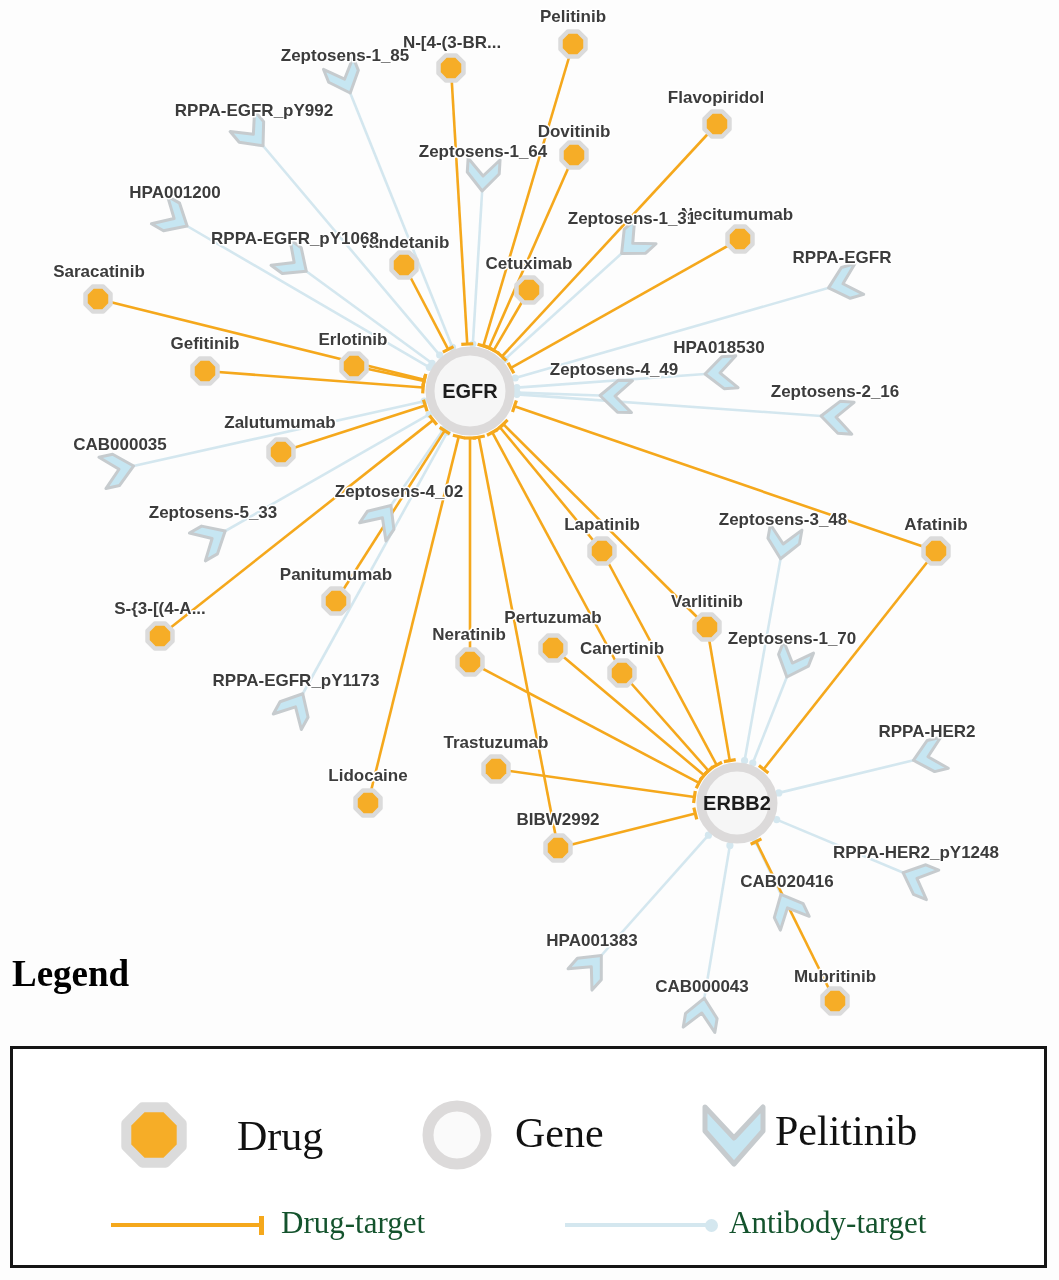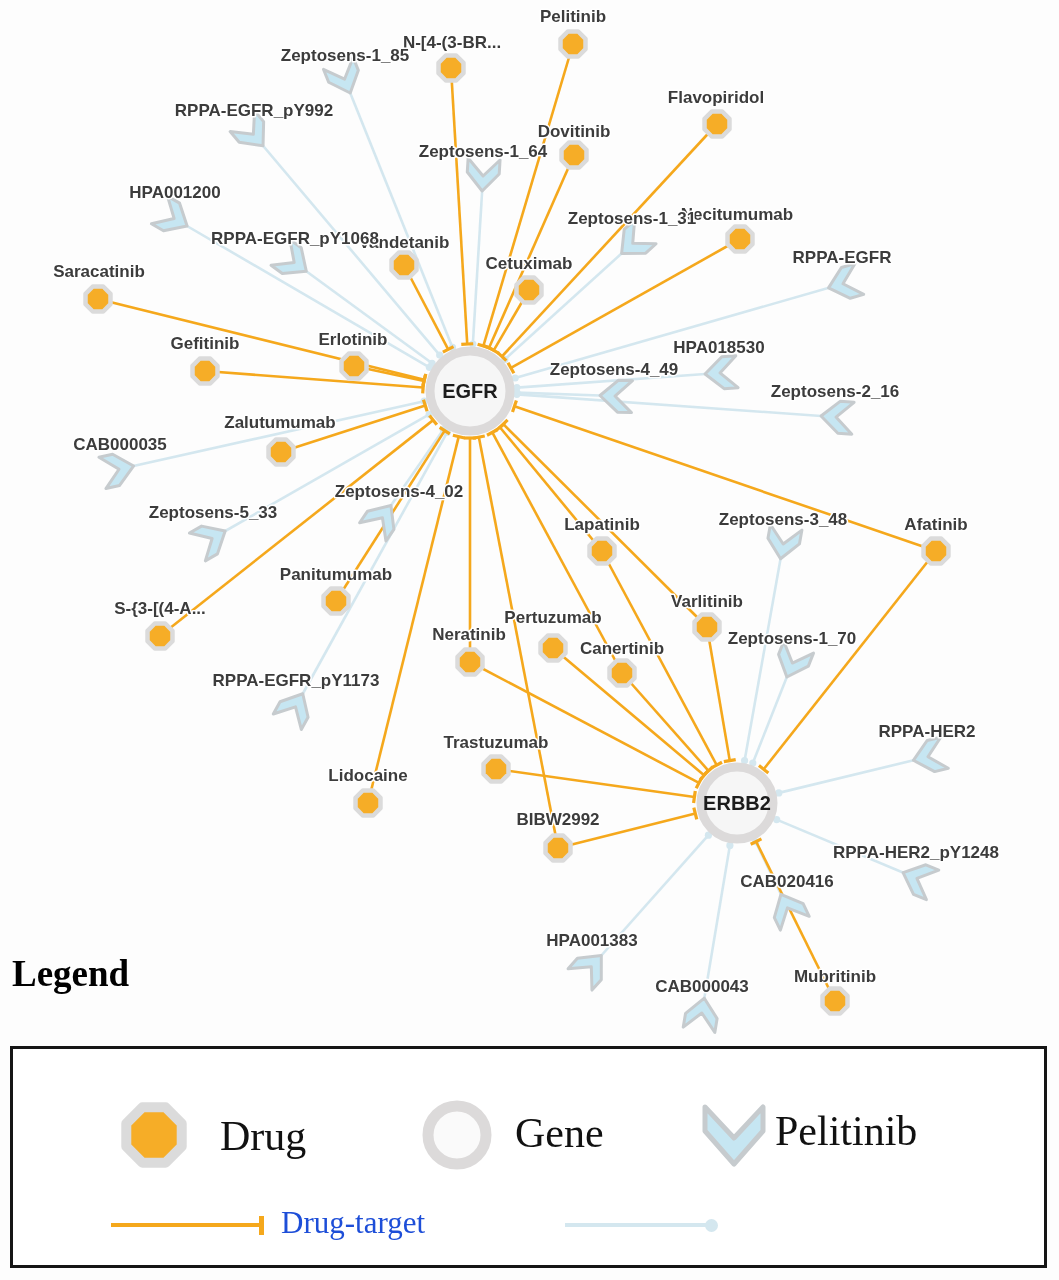--- a/index.html
+++ b/index.html
@@ -4,21 +4,21 @@
 <style>
   html,body{margin:0;padding:0;background:#fff;}
   #stage{position:relative;width:1059px;height:1280px;background:#fdfdfd;font-family:"Liberation Sans",sans-serif;overflow:hidden;}
   #graph{position:absolute;left:0;top:0;}
   .nlabel{font:bold 17px "Liberation Sans",sans-serif;fill:#3c3c3c;paint-order:stroke;stroke:#ffffff;stroke-width:3px;stroke-linejoin:round;}
   .glabel{font:bold 20px "Liberation Sans",sans-serif;fill:#1c1c1c;}
   #legend-title{position:absolute;left:12px;top:952px;font:bold 37px "Liberation Serif",serif;color:#000;}
   #legend-box{position:absolute;left:10px;top:1046px;width:1031px;height:216px;border:3px solid #151515;background:#ffffff;}
   .licon{position:absolute;}
   .legend-label{position:absolute;font:400 42px "Liberation Serif",serif;color:#111;white-space:nowrap;}
-  .legend-edge-label{position:absolute;font:400 31px "Liberation Serif",serif;color:#1d4ed8;white-space:nowrap;}
+  .legend-edge-label{position:absolute;font:400 31px "Liberation Serif",serif;color:#14532d;white-space:nowrap;}
   .sample-line{position:absolute;height:4px;}
   .sample-drug{background:#F5A81C;}
   .sample-ab{background:#D4E7EF;}
   .sample-tee{position:absolute;width:5px;height:19px;background:#F5A81C;}
   .sample-dot{position:absolute;width:13px;height:13px;border-radius:50%;background:#D4E7EF;}
 </style>
 </head>
 <body>
 
 <div id="stage">
@@ -410,32 +410,33 @@
       <text x="702" y="992" text-anchor="middle" class="nlabel">CAB000043</text>
     </svg>
 
   <div id="legend-title">Legend</div>
 
   <div id="legend-box">
 
     <svg class="licon" style="left:97px;top:42px" width="88" height="88">
       <polygon points="71.7,55.5 55.5,71.7 32.5,71.7 16.3,55.5 16.3,32.5 32.5,16.3 55.5,16.3 71.7,32.5" fill="#F6AD27" stroke="#DBDBDB" stroke-width="10" stroke-linejoin="round"></polygon>
     </svg>
-    <span class="legend-label" style="left:207px;top:63px">Drug</span>
+    <span class="legend-label" style="left:224px;top:63px">Drug</span>
 
     <svg class="licon" style="left:400px;top:42px" width="88" height="88">
       <circle cx="44" cy="44" r="29" fill="#FAFAFA" stroke="#DCDADA" stroke-width="11"></circle>
     </svg>
     <span class="legend-label" style="left:502px;top:60px">Gene</span>
 
     <svg class="licon" style="left:682px;top:42px" width="80" height="88">
       <path d="M10,16 L39,47 L68,16 L68,40 L39,73 L10,40 Z" fill="#C6E6F2" stroke="#C6CBCE" stroke-width="5" stroke-linejoin="round"></path>
     </svg>
     <span class="legend-label" style="left:762px;top:58px">Pelitinib</span>
 
     <div class="sample-line sample-drug" style="left:98px;top:174px;width:148px"></div>
     <div class="sample-tee" style="left:246px;top:167px"></div>
     <span class="legend-edge-label" style="left:268px;top:156px">Drug-target</span>
 
     <div class="sample-line sample-ab" style="left:552px;top:174px;width:142px"></div>
     <div class="sample-dot" style="left:692px;top:170px"></div>
+    <span class="legend-edge-label" style="left:716px;top:156px">Antibody-target</span>
   </div>
 </div>
 
 </body></html>

